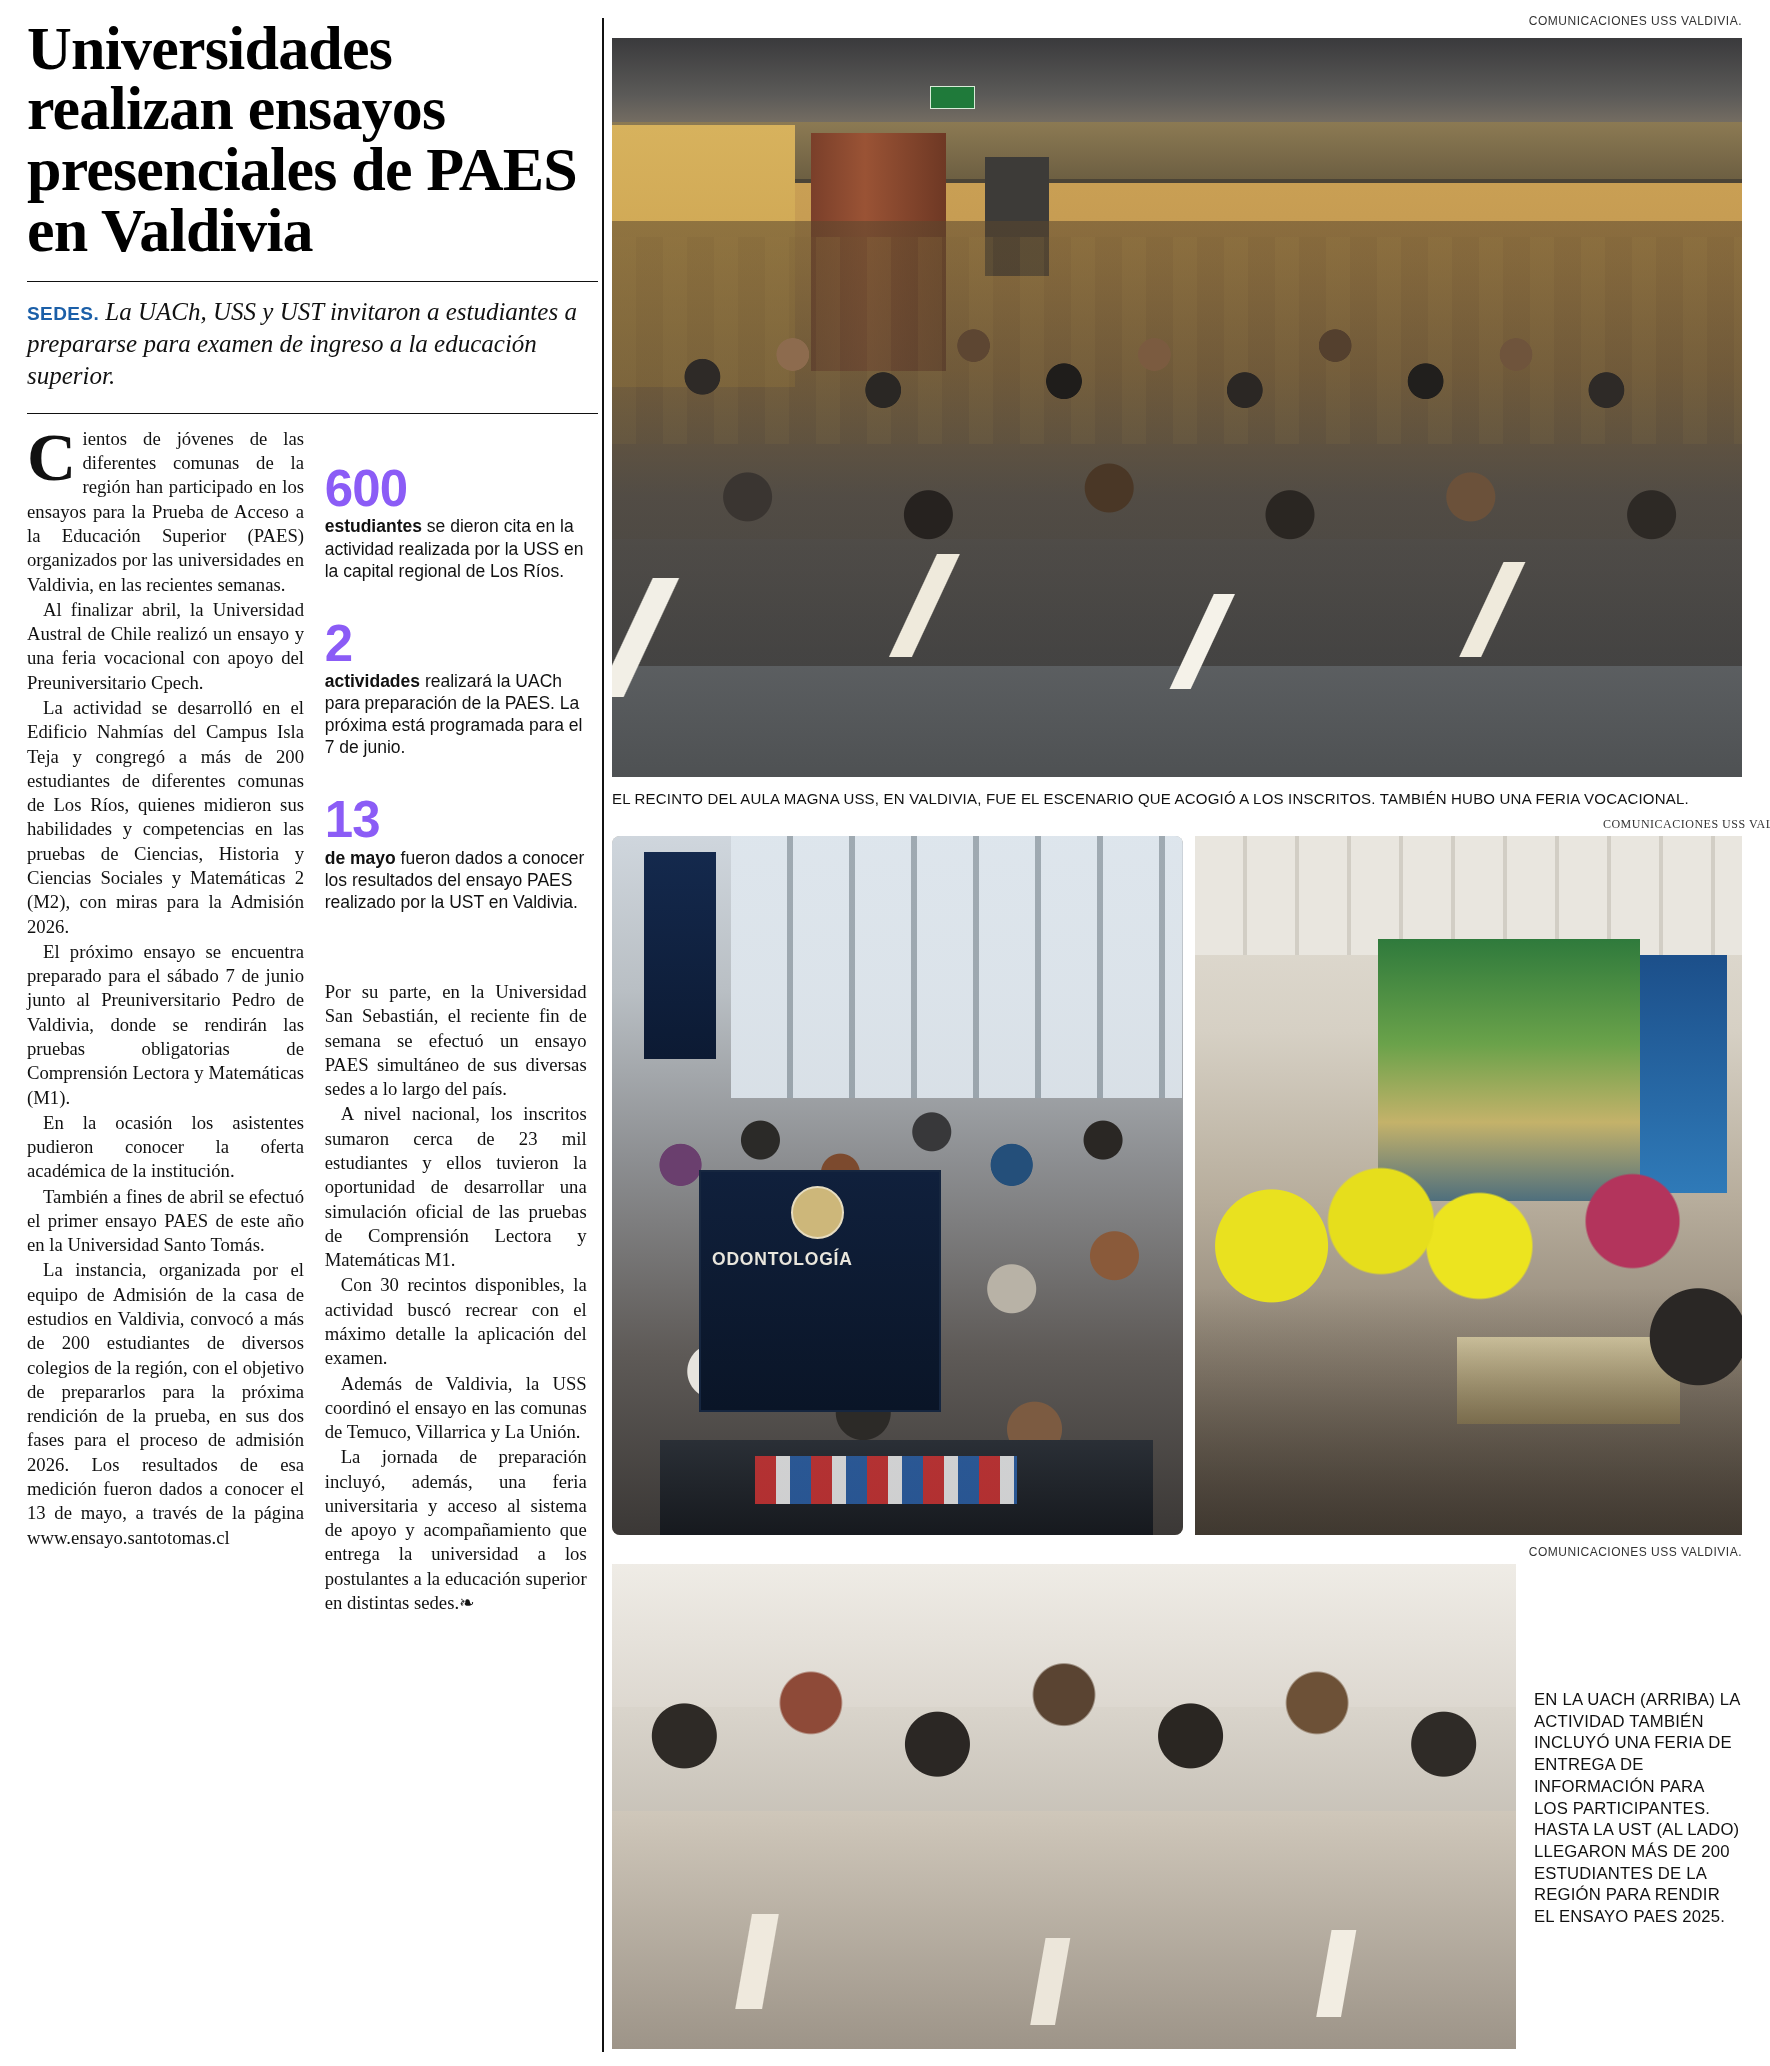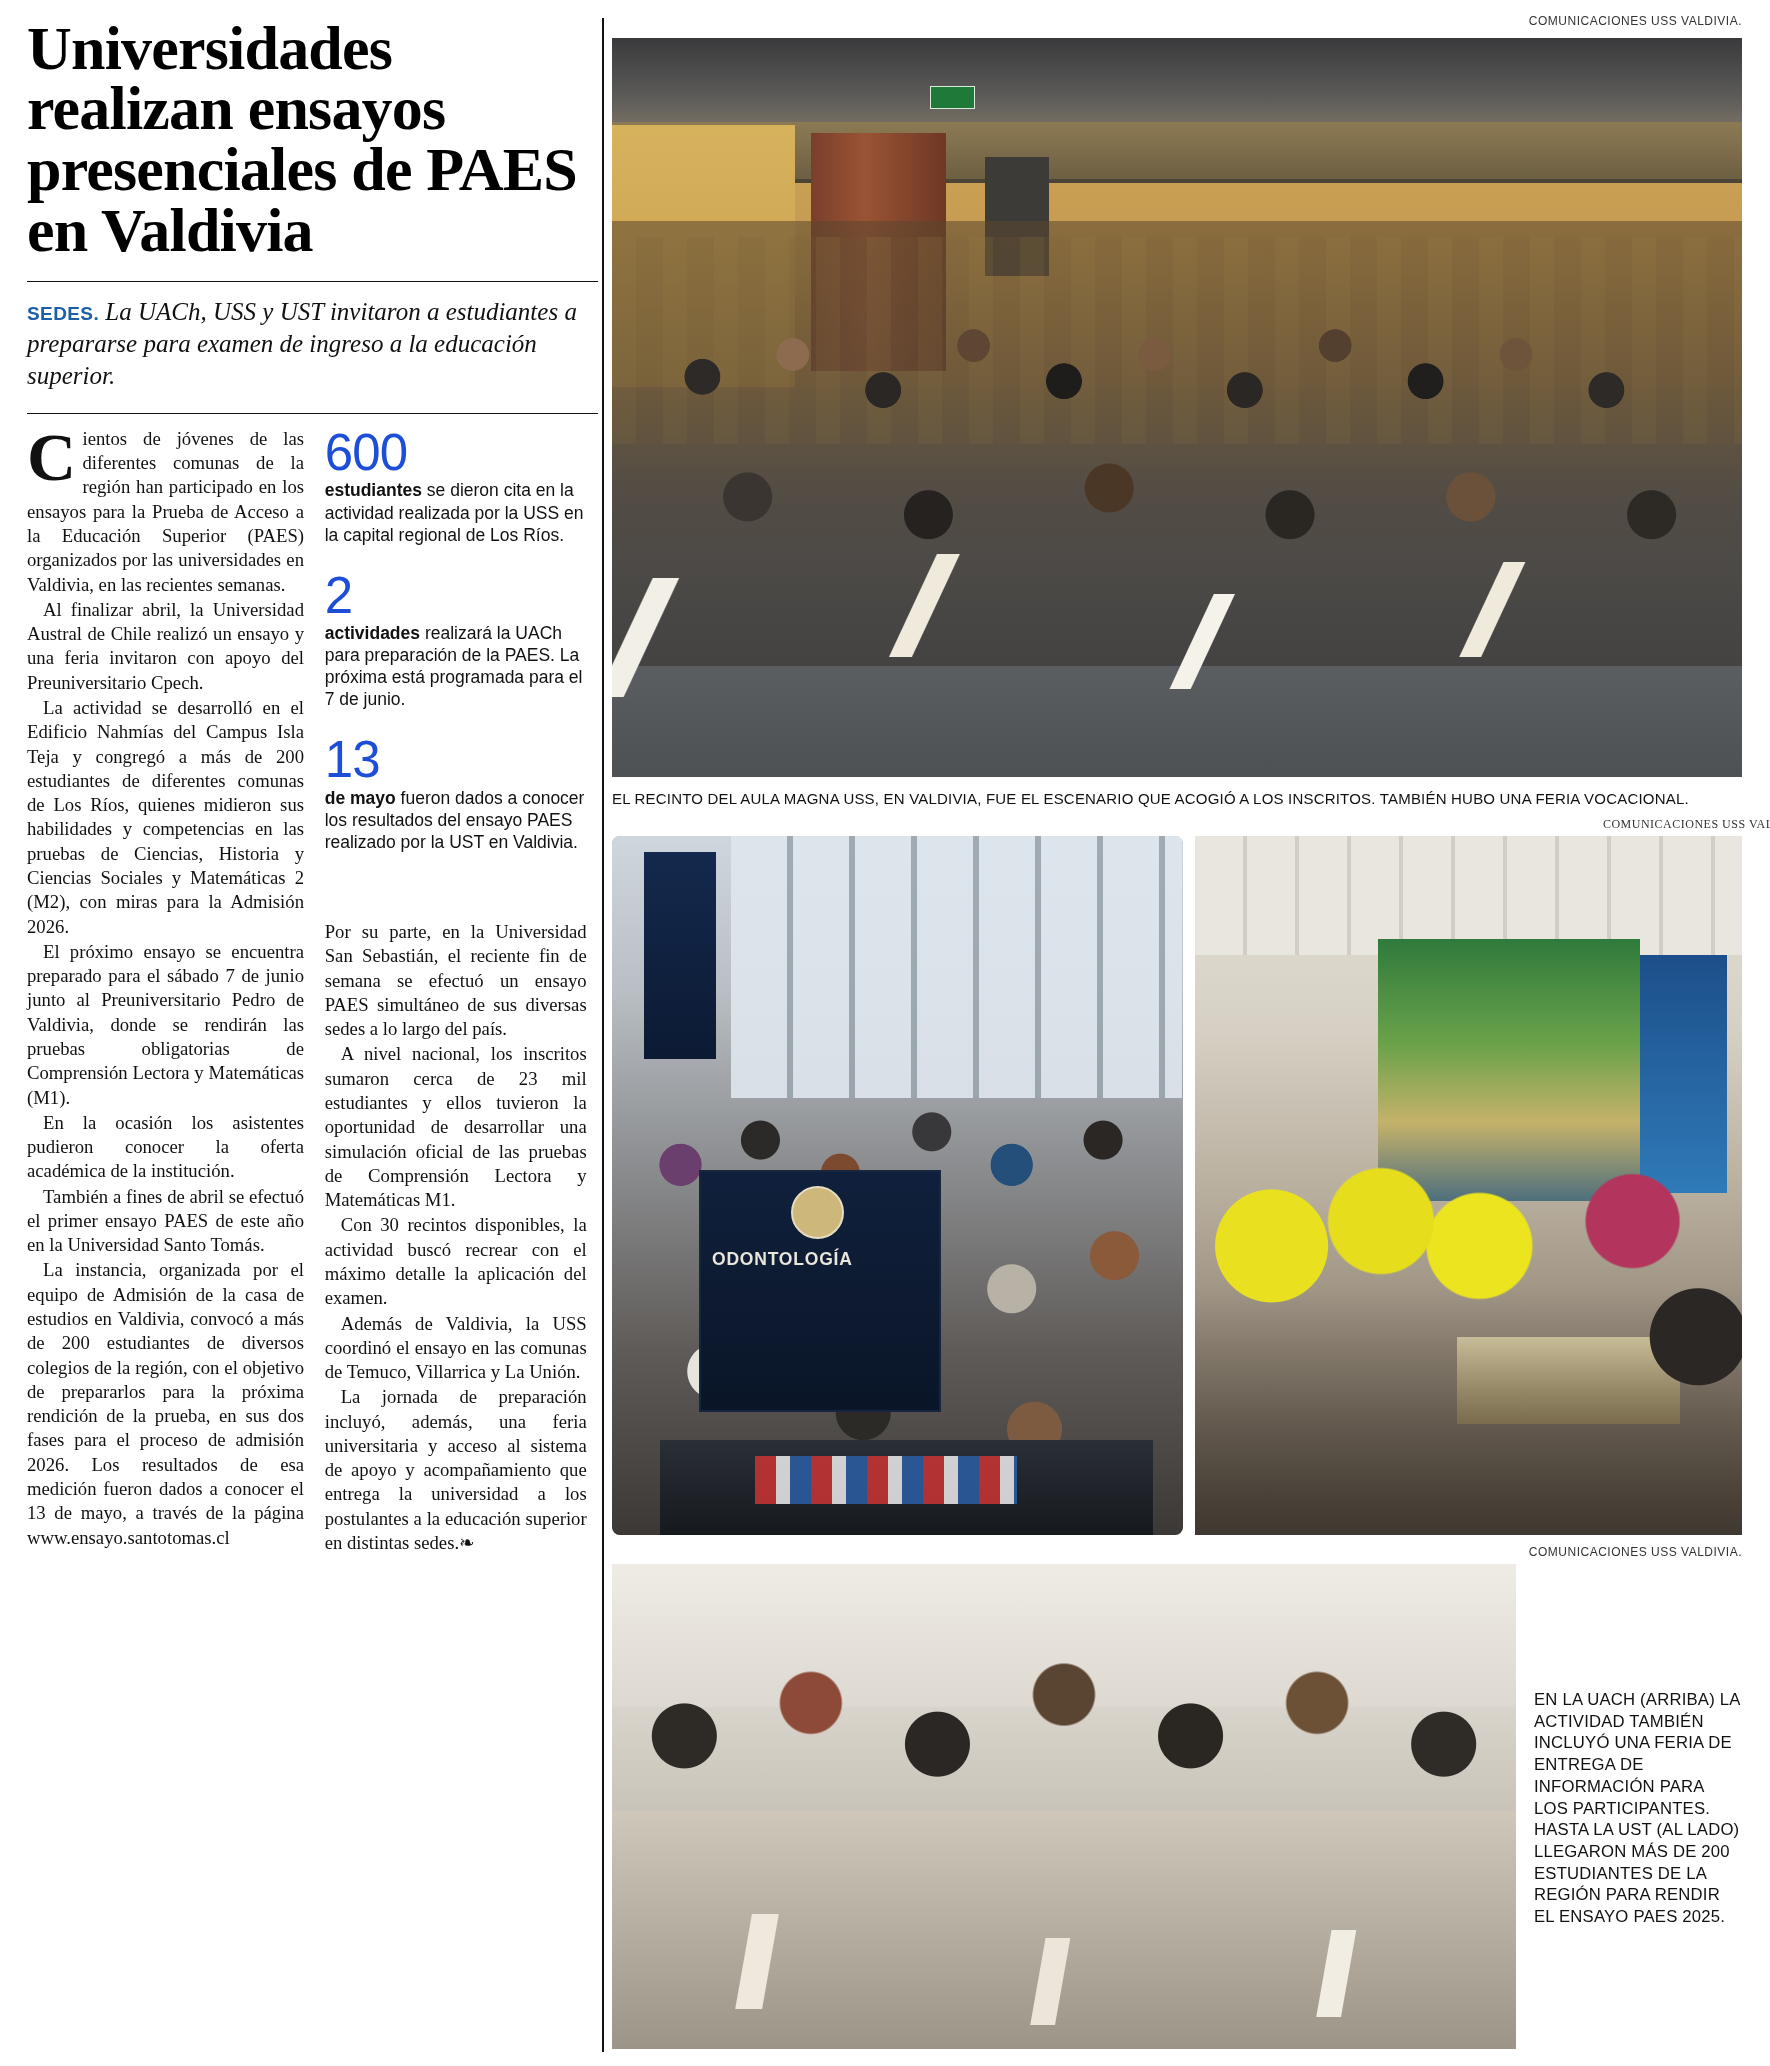--- a/index.html
+++ b/index.html
@@ -81,26 +81,27 @@
     font-weight:bold;
     font-size:68px;
     line-height:0.74;
     padding:4.8px 6.4px 0 0;
   }
 
   
   .factoid{margin-bottom:24px;}
   .factoid .num{
     font-family:"Liberation Sans", sans-serif;
-    font-weight:normal;
+    font-weight:bold;
     font-size:51px;
     line-height:1;
-    color:#1d4ed8;
+    color:#8b5cf6;
     margin-bottom:1.6px;
     letter-spacing:-0.8px;
+    margin-top:36px;
   }
   .factoid .txt{
     font-family:"Liberation Sans", sans-serif;
     font-size:17.5px;
     line-height:1.26;
     color:#111;
   }
   .factoid .txt b{font-weight:bold;}
 
   
@@ -356,21 +357,21 @@
       <span class="kicker">SEDES.</span>
       <span>La UACh, USS y UST  invitaron a estudiantes a prepararse para examen de ingreso a la educación superior.</span>
     </div>
 
     <div class="rule2"></div>
 
     <div class="body-wrap">
 
       <div class="col-a body-text">
         <p class="first"><span class="dropcap">C</span><span>ientos de jóvenes de las diferentes comunas de la región han participado en los ensayos para la Prueba de Acceso a la Educación Superior (PAES) organizados por las universidades en Valdivia, en las recientes semanas.</span></p>
-        <p>Al finalizar abril, la Universidad Austral de Chile realizó un ensayo y una feria invitaron con apoyo del Preuniversitario Cpech.</p>
+        <p>Al finalizar abril, la Universidad Austral de Chile realizó un ensayo y una feria vocacional con apoyo del Preuniversitario Cpech.</p>
         <p>La actividad se desarrolló en el Edificio Nahmías del Campus Isla Teja y congregó a más de 200 estudiantes de diferentes comunas de Los Ríos, quienes midieron sus habilidades y competencias en las pruebas de Ciencias, Historia y Ciencias Sociales y Matemáticas 2 (M2), con miras para la Admisión 2026.</p>
         <p>El próximo ensayo se encuentra preparado para el sábado 7 de junio junto al Preuniversitario Pedro de Valdivia, donde se rendirán las pruebas obligatorias de Comprensión Lectora y Matemáticas (M1).</p>
         <p>En la ocasión los asistentes pudieron conocer la oferta académica de la institución.</p>
         <p>También a fines de abril se efectuó el primer ensayo PAES de este año en la Universidad Santo Tomás.</p>
         <p>La instancia, organizada por el equipo de Admisión de la casa de estudios en Valdivia, convocó a más de 200 estudiantes de diversos colegios de la región, con el objetivo de prepararlos para la próxima rendición de la prueba, en sus dos fases para el proceso de admisión 2026. Los resultados de esa medición fueron dados a conocer el 13 de mayo, a través de la página www.ensayo.santotomas.cl</p>
       </div>
 
       <div class="col-b">
 
         <div class="factoid">

